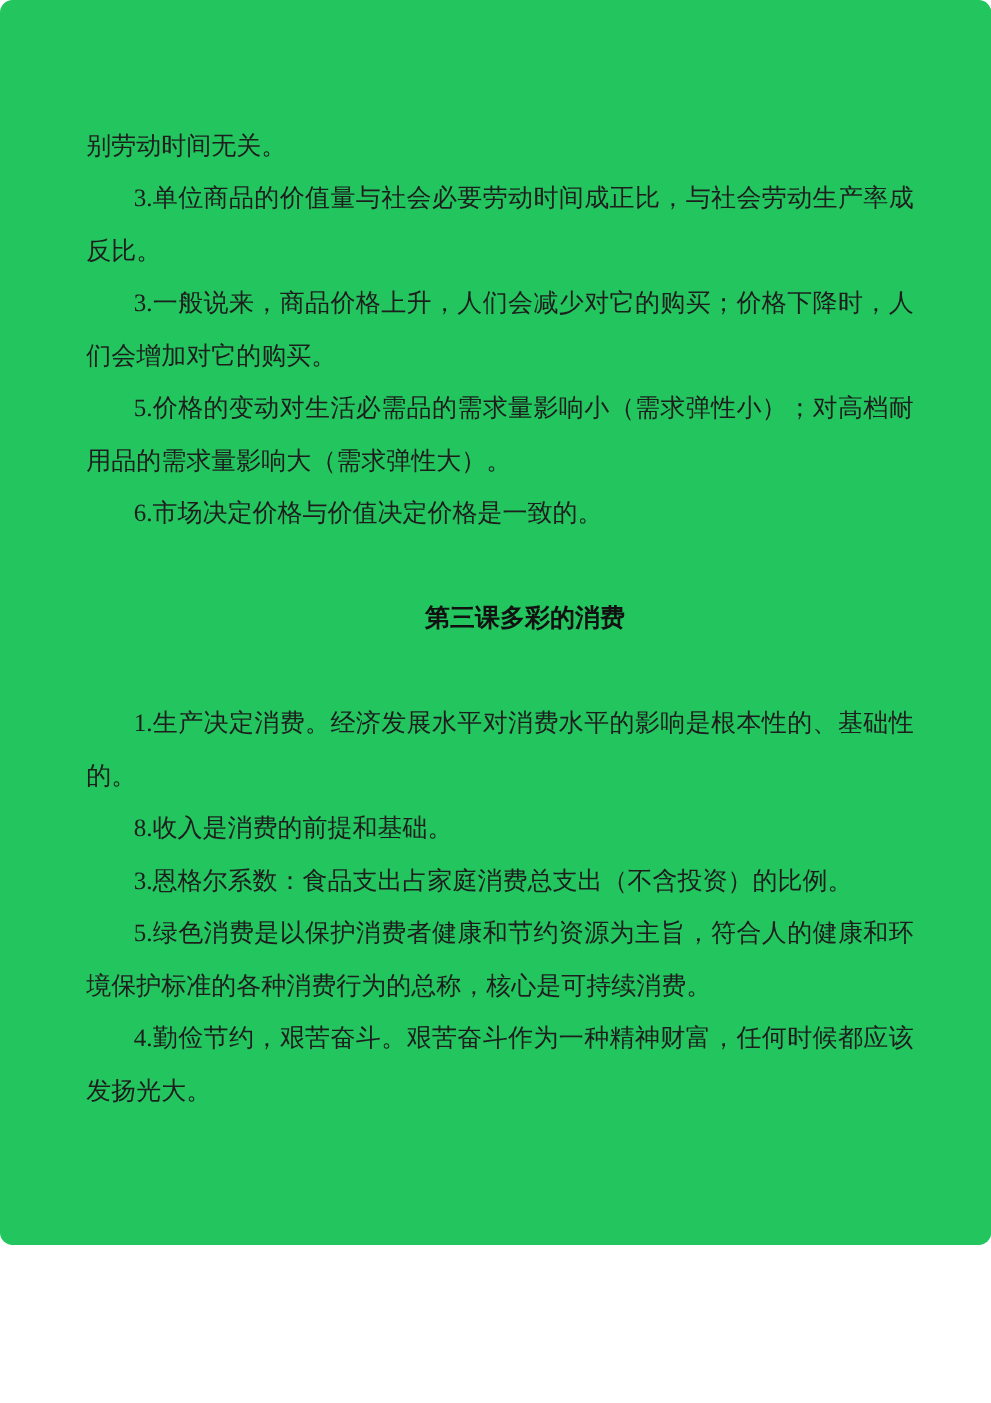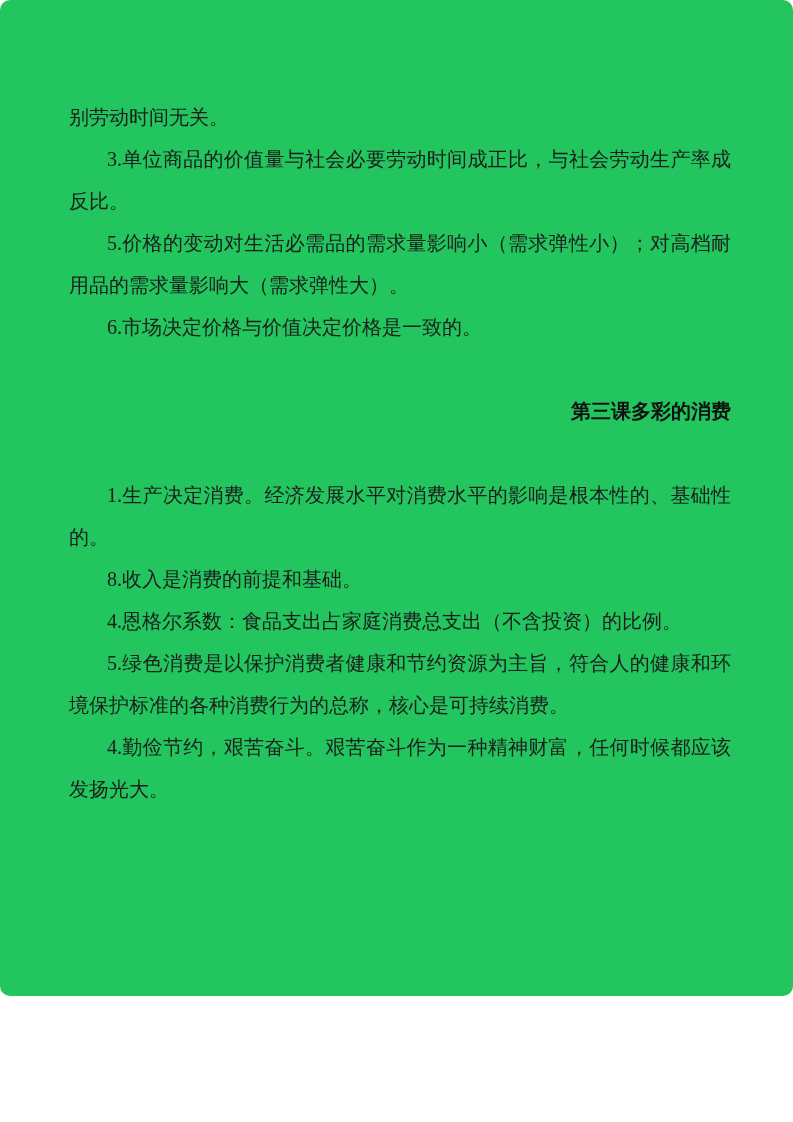--- a/index.html
+++ b/index.html
@@ -31,21 +31,21 @@
     word-break: normal;
   }
   .indent {
     text-indent: 38px;
   }
   .section-heading {
     margin: 42px 0;
     font-size: 20px;
     line-height: 42px;
     font-weight: bold;
-    text-align: right;
+    text-align: center;
     text-indent: 40px;
     color: #111111;
   }
   .footer {
     position: absolute;
     left: 0;
     right: 0;
     top: 1072px;
     text-align: center;
     font-size: 13px;
@@ -55,26 +55,27 @@
     padding-left: 30px;
   }
 </style>
 </head>
 <body>
 
 <div class="page">
   <div class="content">
     <p class="body-par">别劳动时间无关。</p>
     <p class="body-par indent">3.单位商品的价值量与社会必要劳动时间成正比，与社会劳动生产率成反比。</p>
+    <p class="body-par indent">3.一般说来，商品价格上升，人们会减少对它的购买；价格下降时，人们会增加对它的购买。</p>
     <p class="body-par indent">5.价格的变动对生活必需品的需求量影响小（需求弹性小）；对高档耐用品的需求量影响大（需求弹性大）。</p>
     <p class="body-par indent">6.市场决定价格与价值决定价格是一致的。</p>
 
     <h2 class="section-heading">第三课多彩的消费</h2>
 
     <p class="body-par indent">1.生产决定消费。经济发展水平对消费水平的影响是根本性的、基础性的。</p>
     <p class="body-par indent">8.收入是消费的前提和基础。</p>
-    <p class="body-par indent">4.恩格尔系数：食品支出占家庭消费总支出（不含投资）的比例。</p>
+    <p class="body-par indent">3.恩格尔系数：食品支出占家庭消费总支出（不含投资）的比例。</p>
     <p class="body-par indent">5.绿色消费是以保护消费者健康和节约资源为主旨，符合人的健康和环境保护标准的各种消费行为的总称，核心是可持续消费。</p>
     <p class="body-par indent">4.勤俭节约，艰苦奋斗。艰苦奋斗作为一种精神财富，任何时候都应该发扬光大。</p>
   </div>
 
   <div class="footer">第2/32页</div>
 </div>
 
 </body></html>

